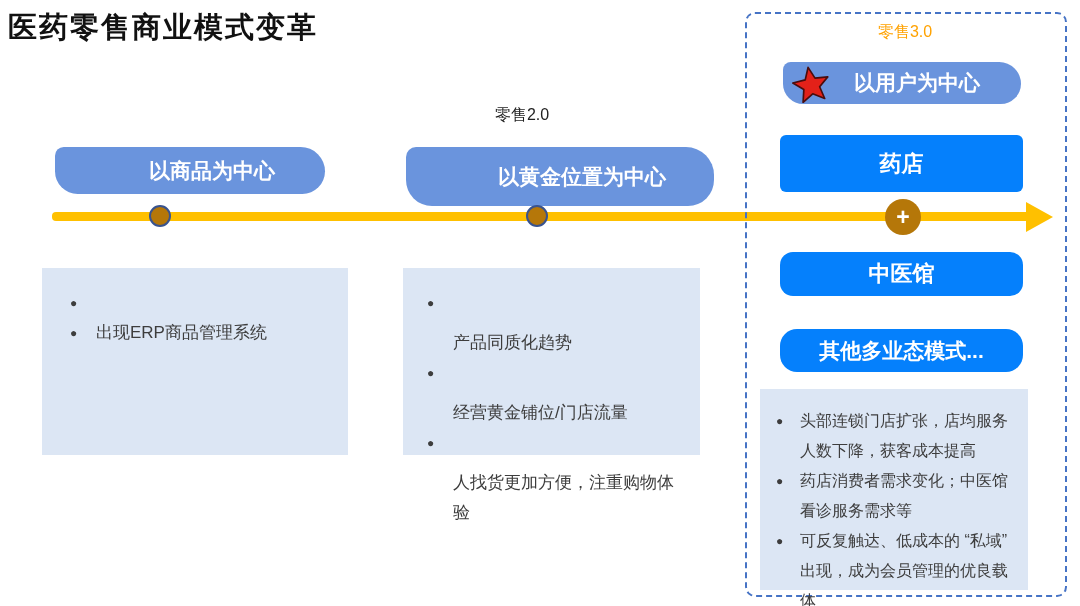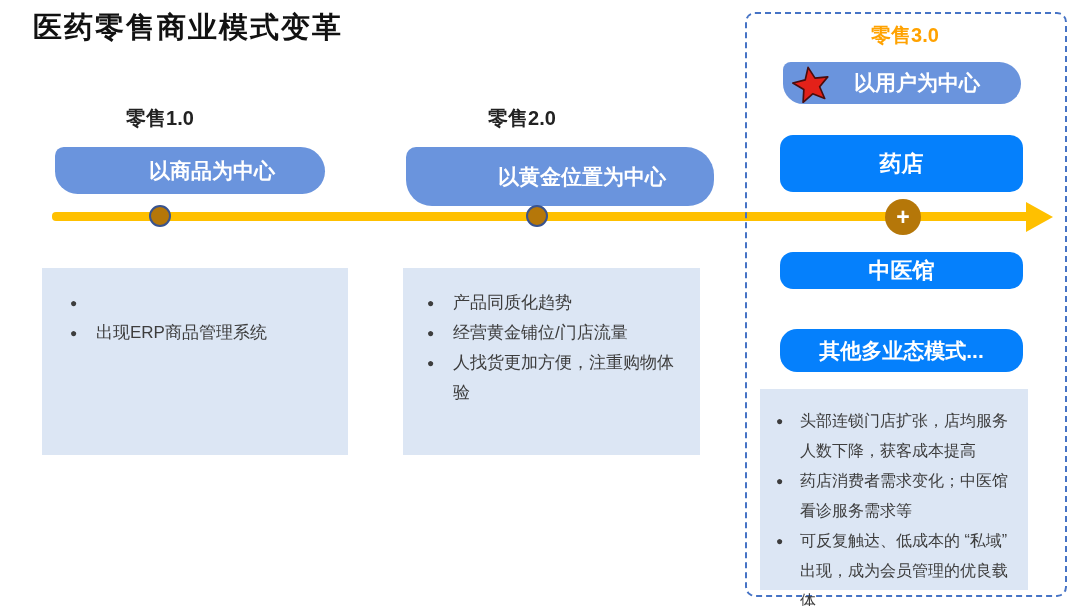--- a/index.html
+++ b/index.html
@@ -1,21 +1,21 @@
 <!DOCTYPE html>
 <html><head>
 <meta charset="utf-8">
 <style>
   html,body{margin:0;padding:0;background:#fff;}
   body{font-family:"Liberation Sans","DejaVu Sans",sans-serif;}
   #canvas{position:relative;width:1080px;height:606px;background:#fff;overflow:hidden;}
 
-  .title{position:absolute;left:8px;top:8px;font-size:29px;font-weight:bold;color:#111;letter-spacing:2px;margin-left:25px;}
+  .title{position:absolute;left:8px;top:8px;font-size:29px;font-weight:bold;color:#111;letter-spacing:2px;}
 
-  .stage-label{position:absolute;font-size:20px;font-weight:bold;color:#222;text-align:center;}
+  .stage-label{position:absolute;font-size:16px;font-weight:normal;color:#222;text-align:center;}
   .stage-label.s1{left:40px;top:105px;width:240px;}
   .stage-label.s2{left:402px;top:105px;width:240px;}
   .stage-label.s3{left:785px;top:22px;width:240px;color:#FFA200;}
 
   .pill{position:absolute;background:#6A94DD;color:#fff;font-size:21px;font-weight:bold;
         display:flex;align-items:center;justify-content:center;
         border-radius:10px 28px 26px 26px;padding-left:44px;}
   .pill.p1{left:55px;top:147px;width:226px;height:47px;}
   .pill.p2{left:406px;top:147px;width:264px;height:59px;}
   .pill.p3{left:783px;top:62px;width:238px;height:42px;font-size:21px;padding-left:30px;box-sizing:border-box;}
@@ -30,43 +30,42 @@
            color:#fff;font-size:23px;font-weight:bold;display:flex;align-items:center;justify-content:center;}
 
   .note-box{position:absolute;background:#DCE6F4;color:#3D3D3D;font-size:17px;line-height:30px;box-sizing:border-box;}
   .note-box.b1{left:42px;top:268px;width:306px;height:187px;padding:20px 26px 0 26px;}
   .note-box.b2{left:403px;top:268px;width:297px;height:187px;padding:20px 20px 0 22px;}
   .note-box.b3{left:760px;top:389px;width:268px;height:201px;padding:17px 8px 0 14px;font-size:16px;line-height:30px;}
 
   .bullet{display:flex;}
   .bullet .dot{flex:0 0 26px;font-size:12px;text-align:left;padding-left:2px;}
   .note-box.b1 .bullet .txt{width:212px;}
-  .note-box.b2 .bullet .txt{width:228px;}
+  .note-box.b2 .bullet .txt{width:228px;margin-top:40px;}
   .note-box.b3 .bullet .txt{width:230px;}
   .note-box.b3 .bullet .dot{flex:0 0 24px;}
 
   .panel3{position:absolute;left:745px;top:12px;width:322px;height:585px;
           border:2px dashed #4673C5;border-radius:10px;box-sizing:border-box;}
 
   .blue-btn{position:absolute;background:#0580FC;color:#fff;font-weight:bold;
             display:flex;align-items:center;justify-content:center;border-radius:13px;font-size:22px;}
-  .blue-btn.btn1{left:780px;top:135px;width:243px;height:57px;}
-  .blue-btn.btn2{left:780px;top:252px;width:243px;height:37px;}
+  .blue-btn.btn1{left:780px;top:135px;width:243px;height:57px;border-radius:6px;}
+  .blue-btn.btn2{left:780px;top:252px;width:243px;height:44px;}
   .blue-btn.btn3{left:780px;top:329px;width:243px;height:43px;font-size:21px;border-radius:17px;}
 
   .star{position:absolute;left:792px;top:65px;width:38px;height:38px;}
 </style>
 </head>
 <body>
 
 <div id="canvas">
 
   <div class="title">医药零售商业模式变革</div>
 
-  <div class="stage-label s1">零售1.0</div>
   <div class="pill p1">
     <span>以商品为中心</span>
   </div>
 
   <div class="stage-label s2">零售2.0</div>
   <div class="pill p2">
     <span>以黄金位置为中心</span>
   </div>
 
   <div class="tl-line"></div>

